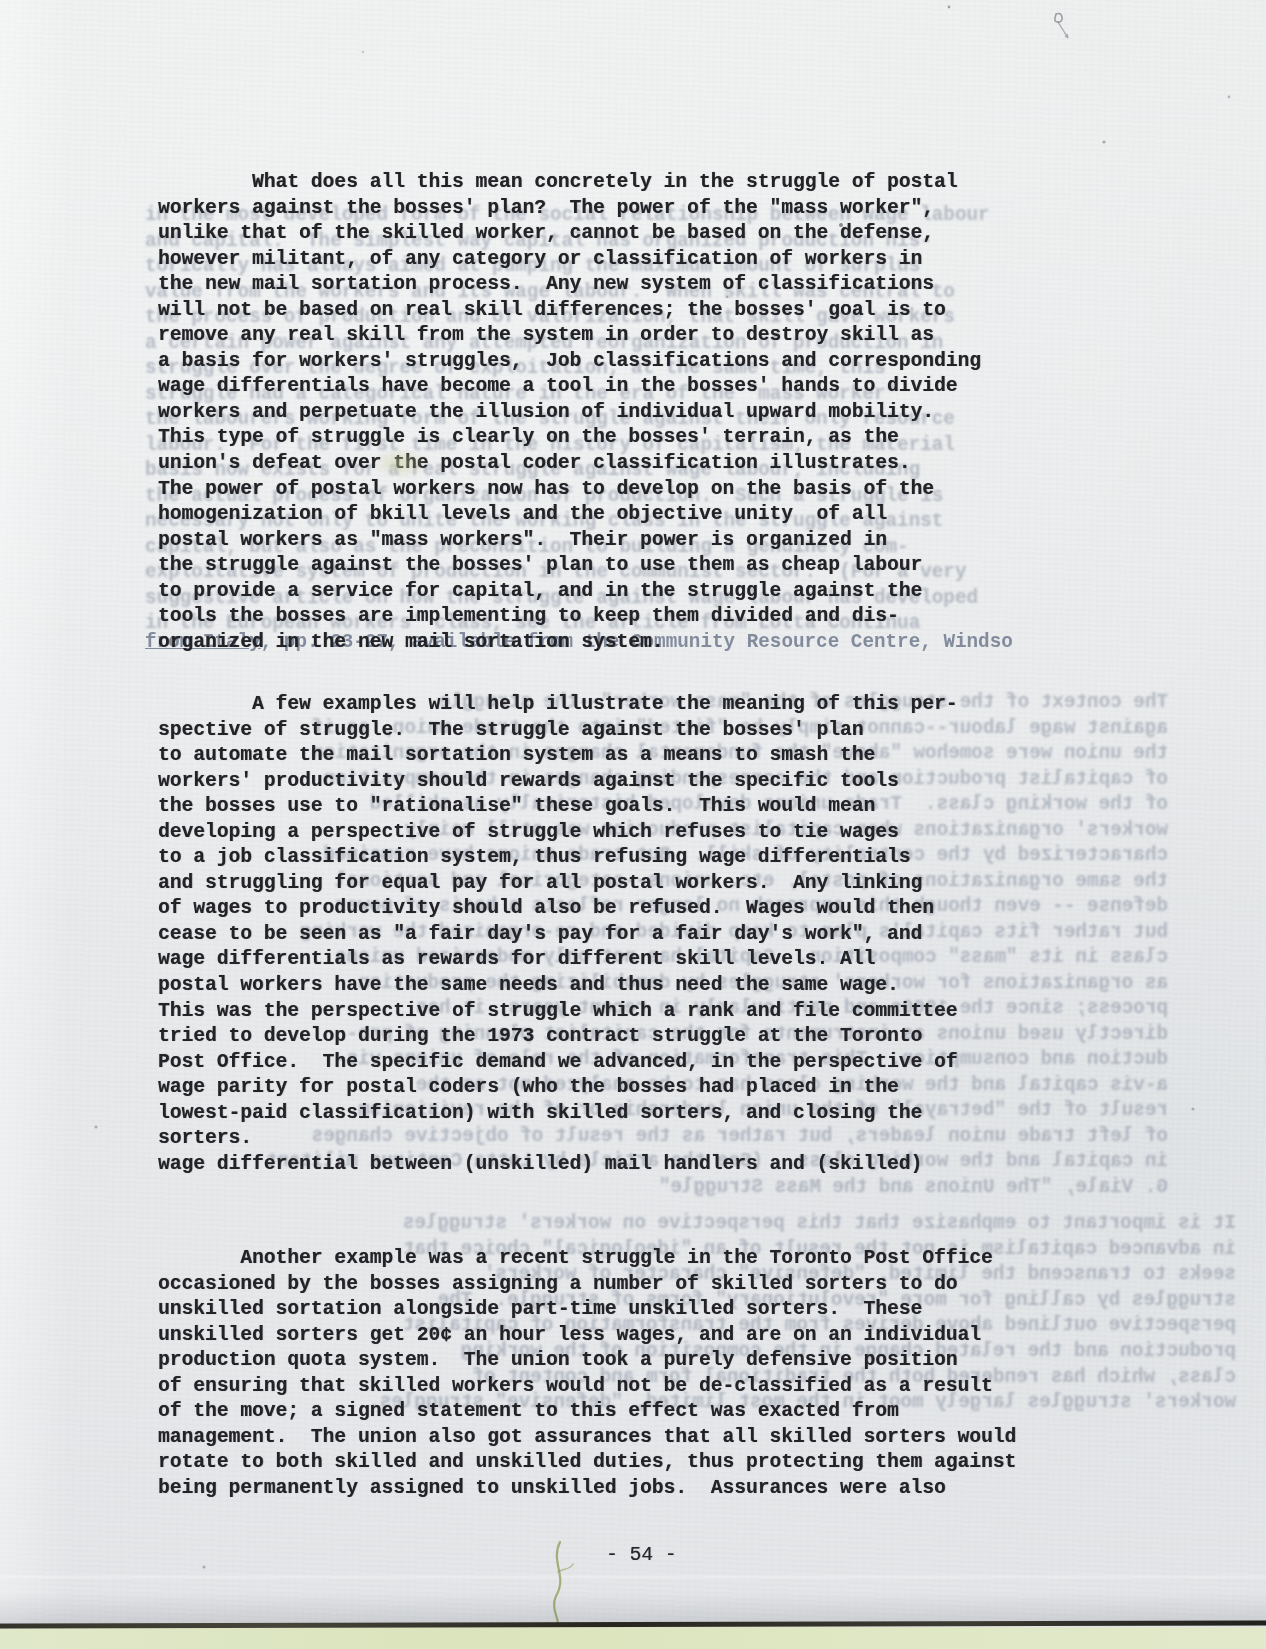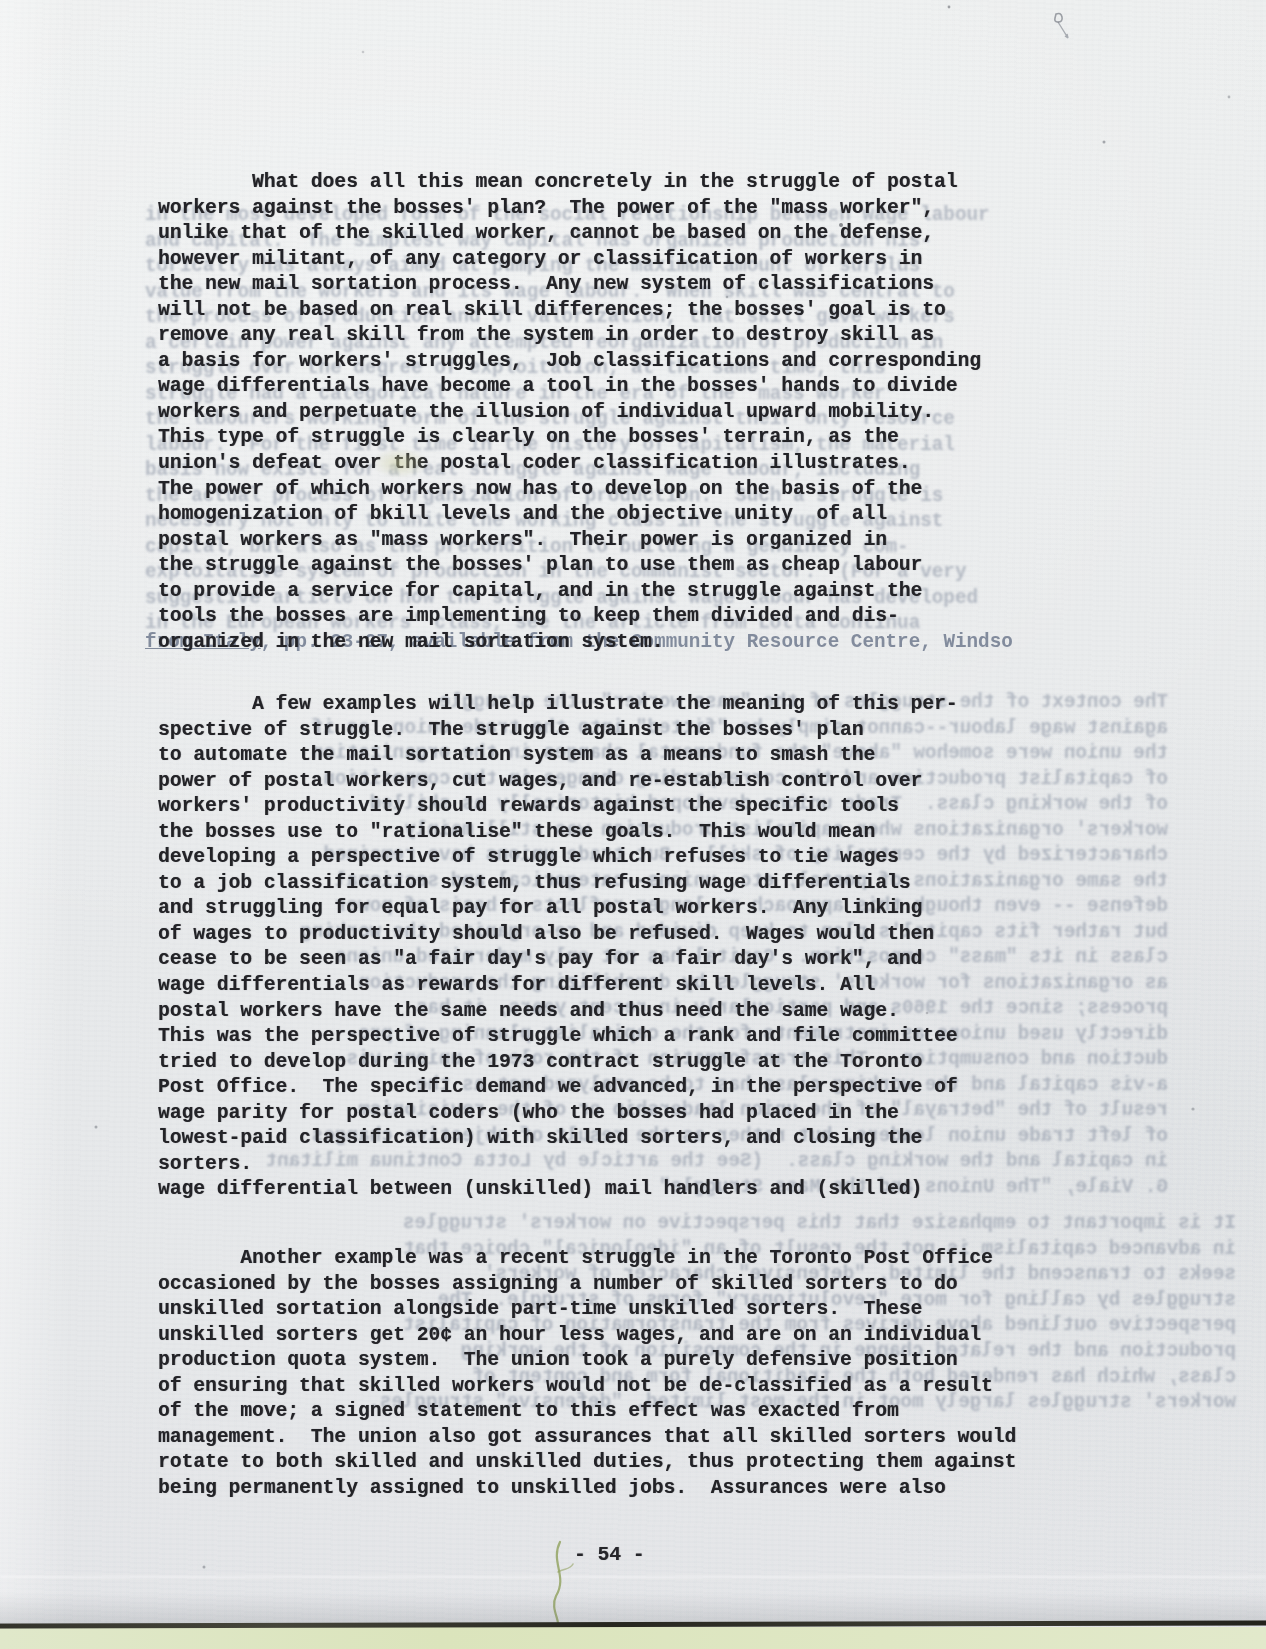--- a/index.html
+++ b/index.html
@@ -43,22 +43,22 @@
   }
   .citation-line{
     position:absolute;left:145px;top:630px;
     white-space:pre;font-size:19.3px;font-weight:700;
     color:rgba(104,115,136,0.80);filter:blur(0.55px);
     line-height:25px;
   }
   .citation-line .u{text-decoration:underline;}
   
   .page-number{
-    position:absolute;left:574px;top:1544px;
-    white-space:pre;font-size:19.6px;font-weight:700;color:#26262a;
+    position:absolute;left:606px;top:1544px;
+    white-space:pre;font-size:19.6px;font-weight:400;color:#26262a;
     text-shadow:0.4px 0.4px 0.7px rgba(28,28,34,0.5);
   }
   
   .crease{
     position:absolute;left:0;right:0;top:1576px;height:2px;
     background:rgba(255,255,255,0.45);filter:blur(1px);
   }
   .stain{
     position:absolute;left:372px;top:448px;width:56px;height:30px;border-radius:50%;
     background:radial-gradient(closest-side, rgba(203,206,155,0.50), rgba(203,206,155,0));
@@ -166,33 +166,32 @@
         <div class="tline">unlike that of the skilled worker, cannot be based on the defense,</div>
         <div class="tline">however militant, of any category or classification of workers in</div>
         <div class="tline">the new mail sortation process.  Any new system of classifications</div>
         <div class="tline">will not be based on real skill differences; the bosses' goal is to</div>
         <div class="tline">remove any real skill from the system in order to destroy skill as</div>
         <div class="tline">a basis for workers' struggles,  Job classifications and corresponding</div>
         <div class="tline">wage differentials have become a tool in the bosses' hands to divide</div>
         <div class="tline">workers and perpetuate the illusion of individual upward mobility.</div>
         <div class="tline">This type of struggle is clearly on the bosses' terrain, as the</div>
         <div class="tline">union's defeat over the postal coder classification illustrates.</div>
-        <div class="tline">The power of which workers now has to develop on the basis of the</div>
+        <div class="tline">The power of postal workers now has to develop on the basis of the</div>
         <div class="tline">homogenization of bkill levels and the objective unity  of all</div>
         <div class="tline">postal workers as "mass workers".  Their power is organized in</div>
         <div class="tline">the struggle against the bosses' plan to use them as cheap labour</div>
         <div class="tline">to provide a service for capital, and in the struggle against the</div>
         <div class="tline">tools the bosses are implementing to keep them divided and dis-</div>
         <div class="tline">organized in the new mail sortation system.</div>
       </div>
       <div class="para" style="top: 692px;">
         <div class="tline">        A few examples will help illustrate the meaning of this per-</div>
         <div class="tline">spective of struggle.  The struggle against the bosses' plan</div>
         <div class="tline">to automate the mail sortation system as a means to smash the</div>
-        <div class="tline">power of postal workers, cut wages, and re-establish control over</div>
         <div class="tline">workers' productivity should rewards against the specific tools</div>
         <div class="tline">the bosses use to "rationalise" these goals.  This would mean</div>
         <div class="tline">developing a perspective of struggle which refuses to tie wages</div>
         <div class="tline">to a job classification system, thus refusing wage differentials</div>
         <div class="tline">and struggling for equal pay for all postal workers.  Any linking</div>
         <div class="tline">of wages to productivity should also be refused.  Wages would then</div>
         <div class="tline">cease to be seen as "a fair day's pay for a fair day's work", and</div>
         <div class="tline">wage differentials as rewards for different skill levels. All</div>
         <div class="tline">postal workers have the same needs and thus need the same wage.</div>
         <div class="tline">This was the perspective of struggle which a rank and file committee</div>

